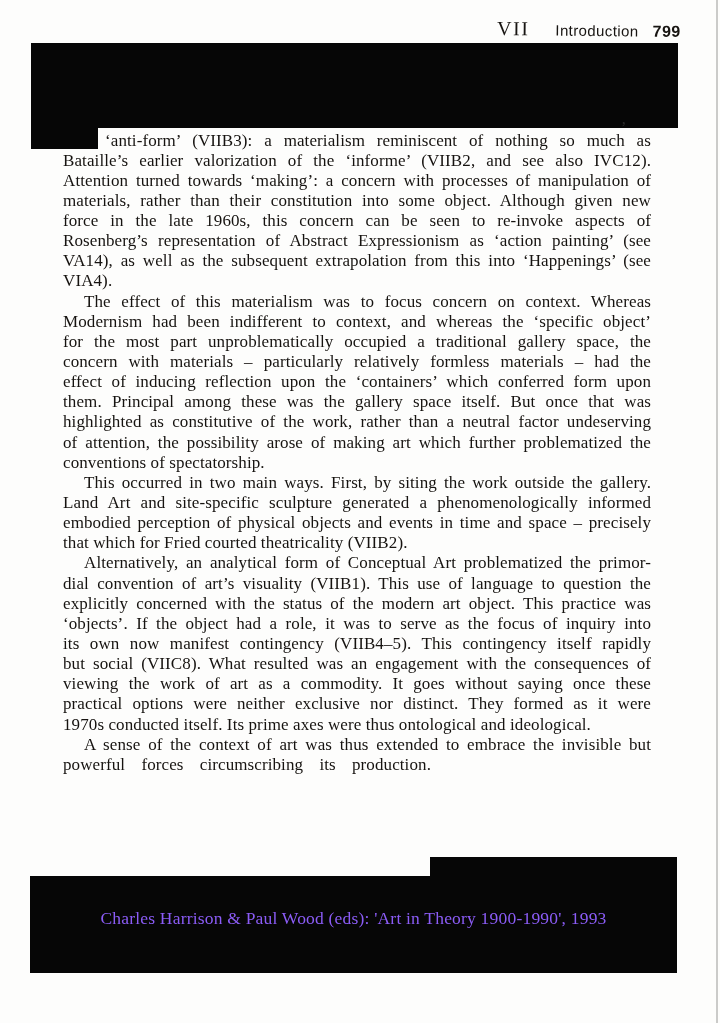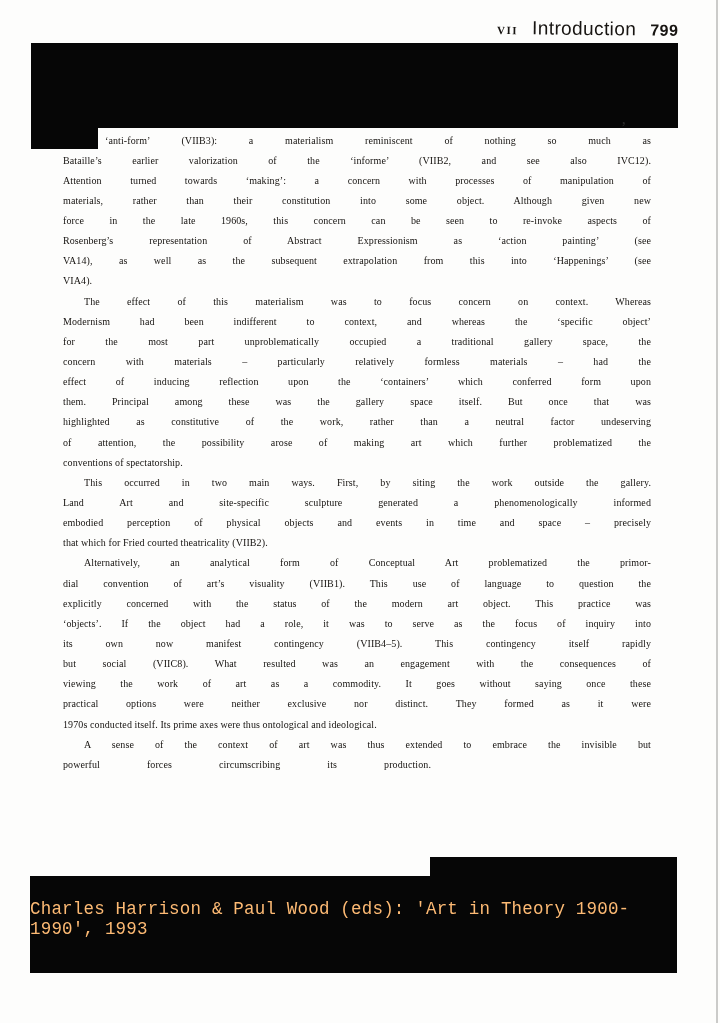--- a/index.html
+++ b/index.html
@@ -13,56 +13,56 @@
   
   .edge-line{position:absolute;left:716px;top:0;width:2px;height:1023px;background:#cbcbc9;}
 
   
   .header{
     position:absolute;left:497px;top:17px;
     display:flex;align-items:baseline;gap:12px;
     transform:rotate(0.6deg);transform-origin:left bottom;
     color:#181512;
   }
-  .h-sec{font-family:"Liberation Serif",serif;font-size:11px;font-weight:700;letter-spacing:1.5px;}
-  .h-title{font-family:"Liberation Sans",sans-serif;font-size:19px;font-weight:500;letter-spacing:.4px;margin-left:2px;}
+  .h-sec{font-family:"Liberation Serif",serif;font-size:20px;font-weight:400;letter-spacing:1.5px;}
+  .h-title{font-family:"Liberation Sans",sans-serif;font-size:15px;font-weight:500;letter-spacing:.4px;margin-left:14px;}
   .h-page{font-family:"Liberation Sans",sans-serif;font-size:16px;font-weight:700;letter-spacing:.5px;margin-left:2px;}
 
   
   .bar-top{position:absolute;left:31px;top:43px;width:647px;height:85px;background:var(--redaction,#060606);z-index:5;}
   .bar-top-stub{position:absolute;left:31px;top:127px;width:67px;height:22px;background:var(--redaction,#060606);z-index:5;}
   .remnant{position:absolute;left:621px;top:119px;font-size:16px;color:#2a2a2a;z-index:6;}
   .bar-inline{position:absolute;left:430px;top:857px;width:247px;height:20px;background:var(--redaction,#060606);z-index:5;}
 
   
   .body-text{
     position:absolute;left:63px;top:130.5px;width:588px;
-    font-size:10px;color:#161310;
+    font-size:17px;color:#161310;
     letter-spacing:.1px;
   }
   .line{
     height:20.15px;line-height:20.15px;
     text-align:justify;text-align-last:justify;
     white-space:nowrap;overflow:visible;
   }
   .line{white-space:normal;}
   .line.first{text-indent:21px;}
   .line.after-stub{padding-left:42px;box-sizing:border-box;}
   .line.last{text-align-last:left;}
   .line.short{width:368px;text-align-last:justify;}
 
   
   .bar-bottom{
     position:absolute;left:30px;top:876px;width:647px;height:97px;
     background:var(--redaction,#060606);z-index:5;
     display:flex;align-items:center;justify-content:center;
   }
   .caption{
-    font-family:Liberation Mono, monospace;
-    font-size:17.5px;color:#fdba74;letter-spacing:.2px;
+    font-family:Liberation Serif, serif;
+    font-size:17.5px;color:#8b5cf6;letter-spacing:.2px;
     position:relative;top:-6px;
   }
 </style>
 </head>
 <body style="background: rgb(253, 253, 252);">
 
 <div class="page">
 
   <div class="edge-line"></div>
 

